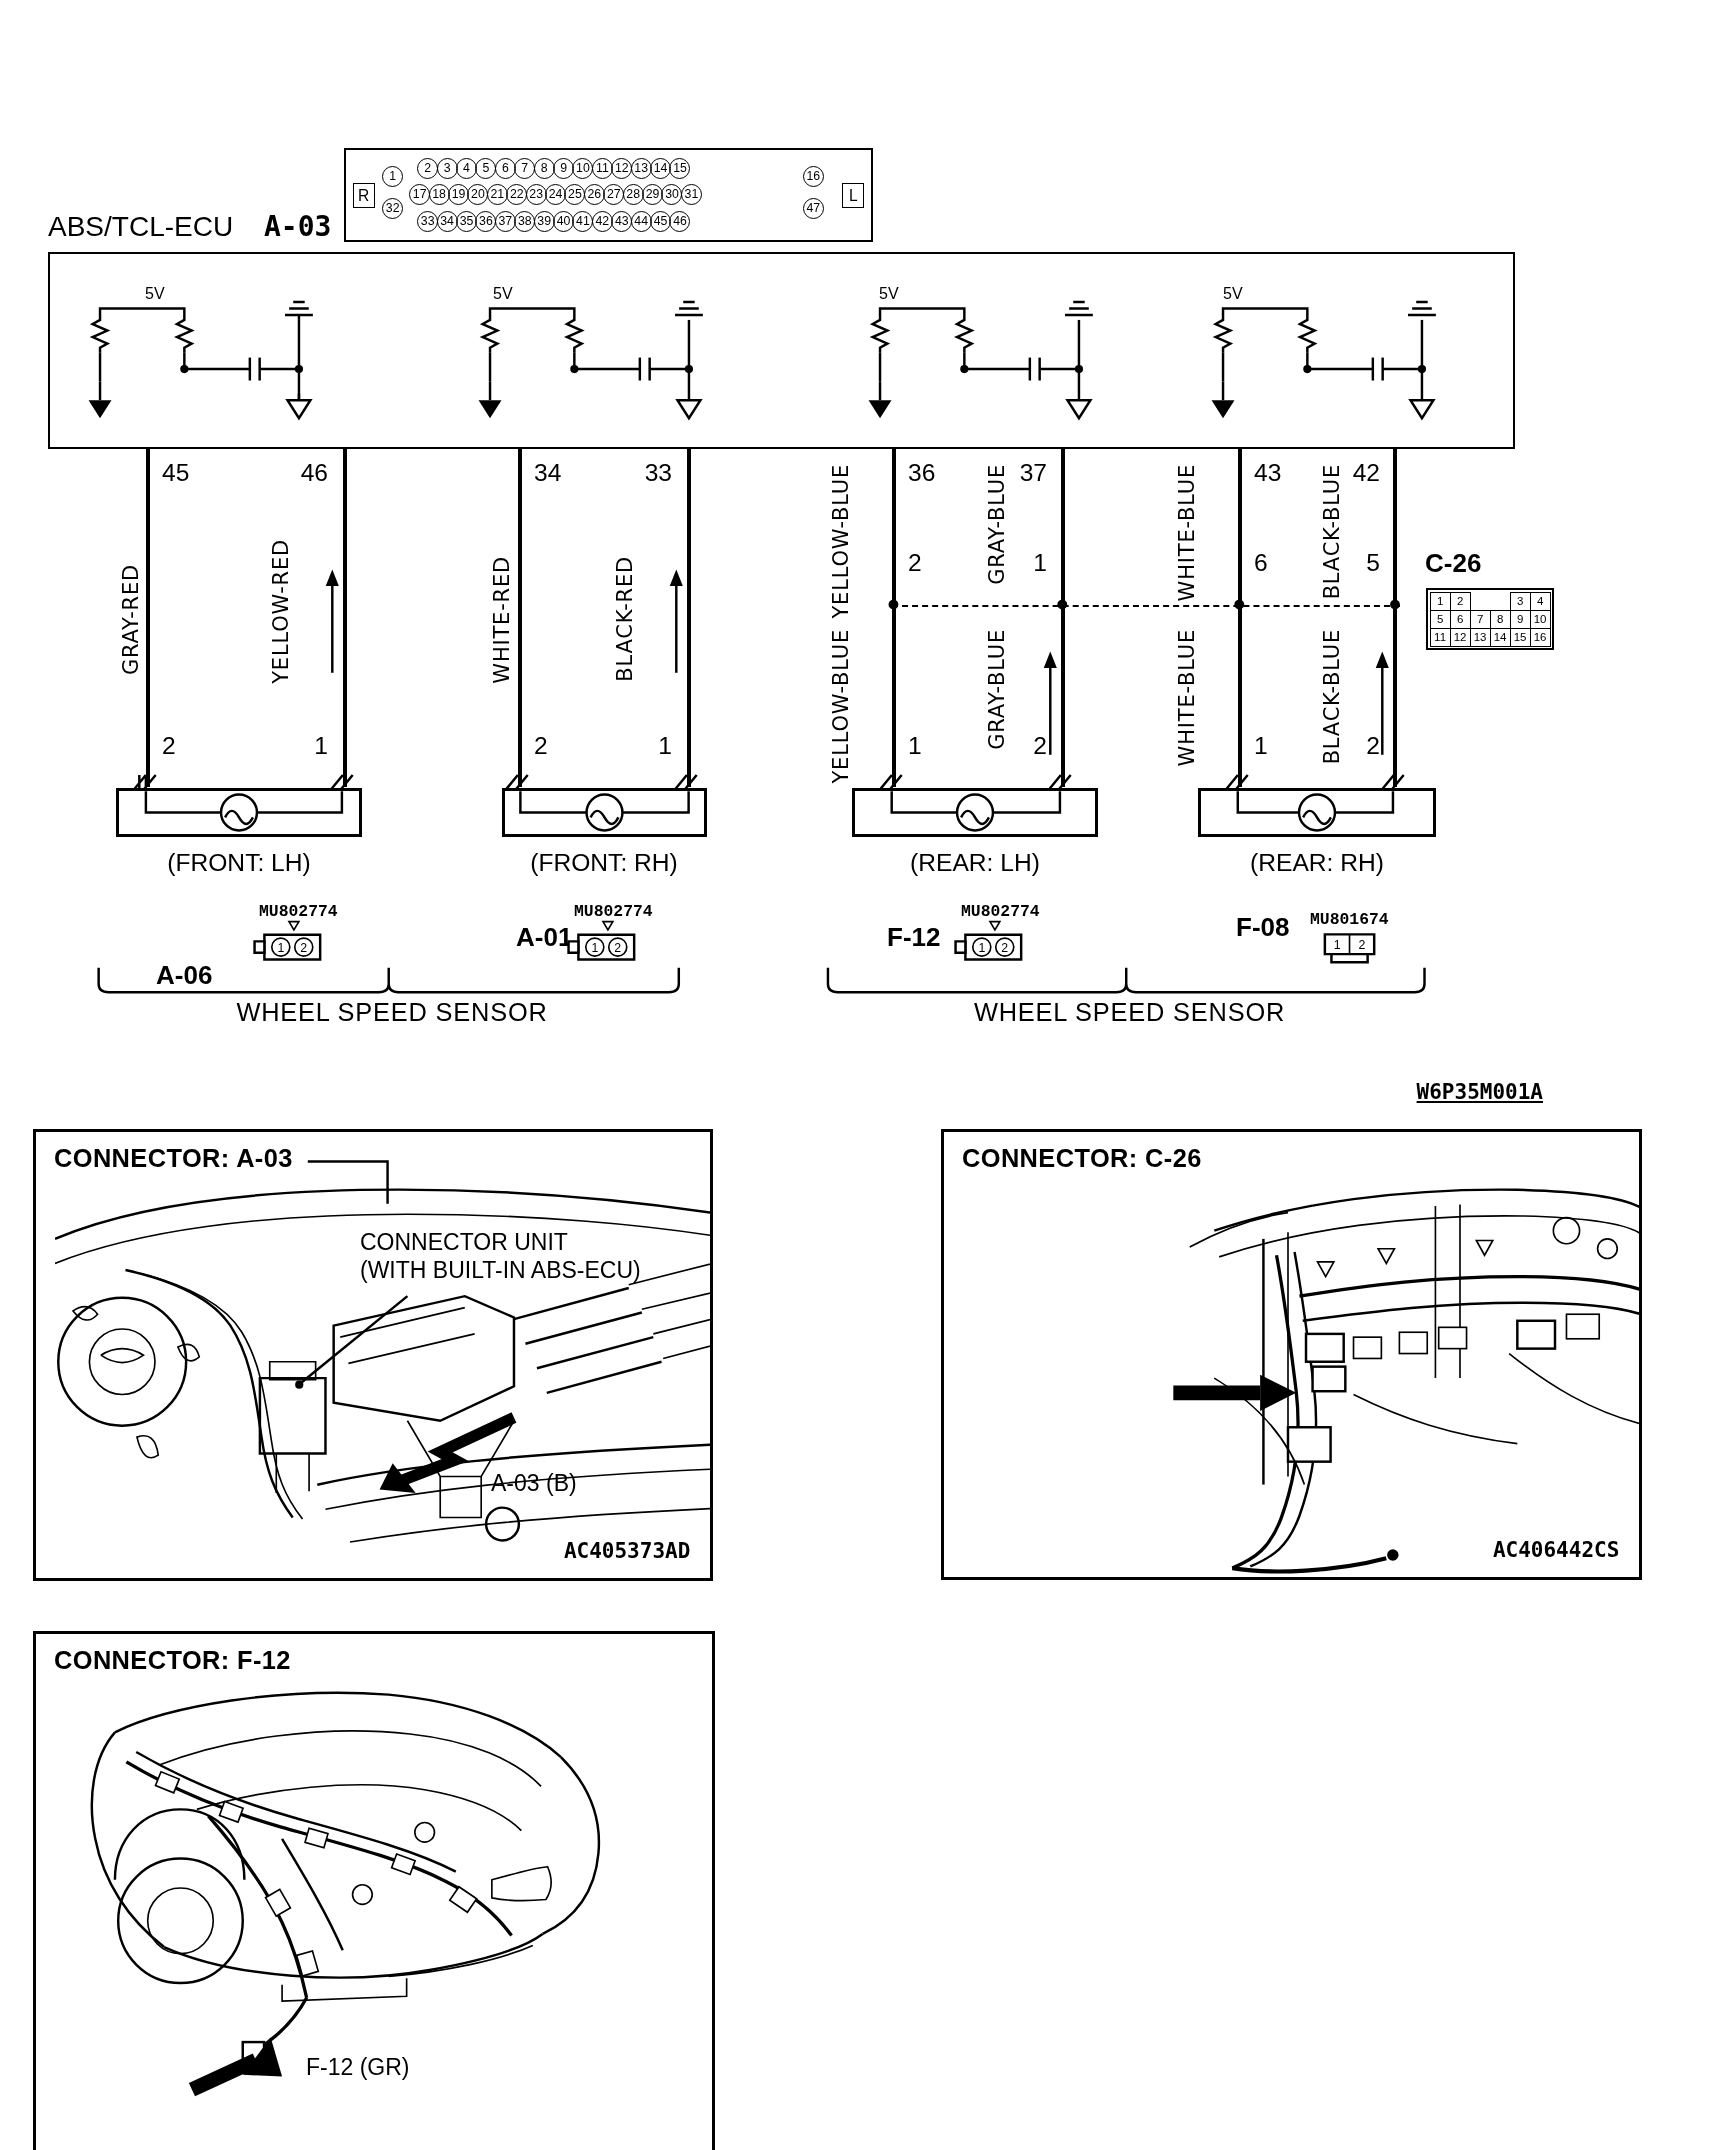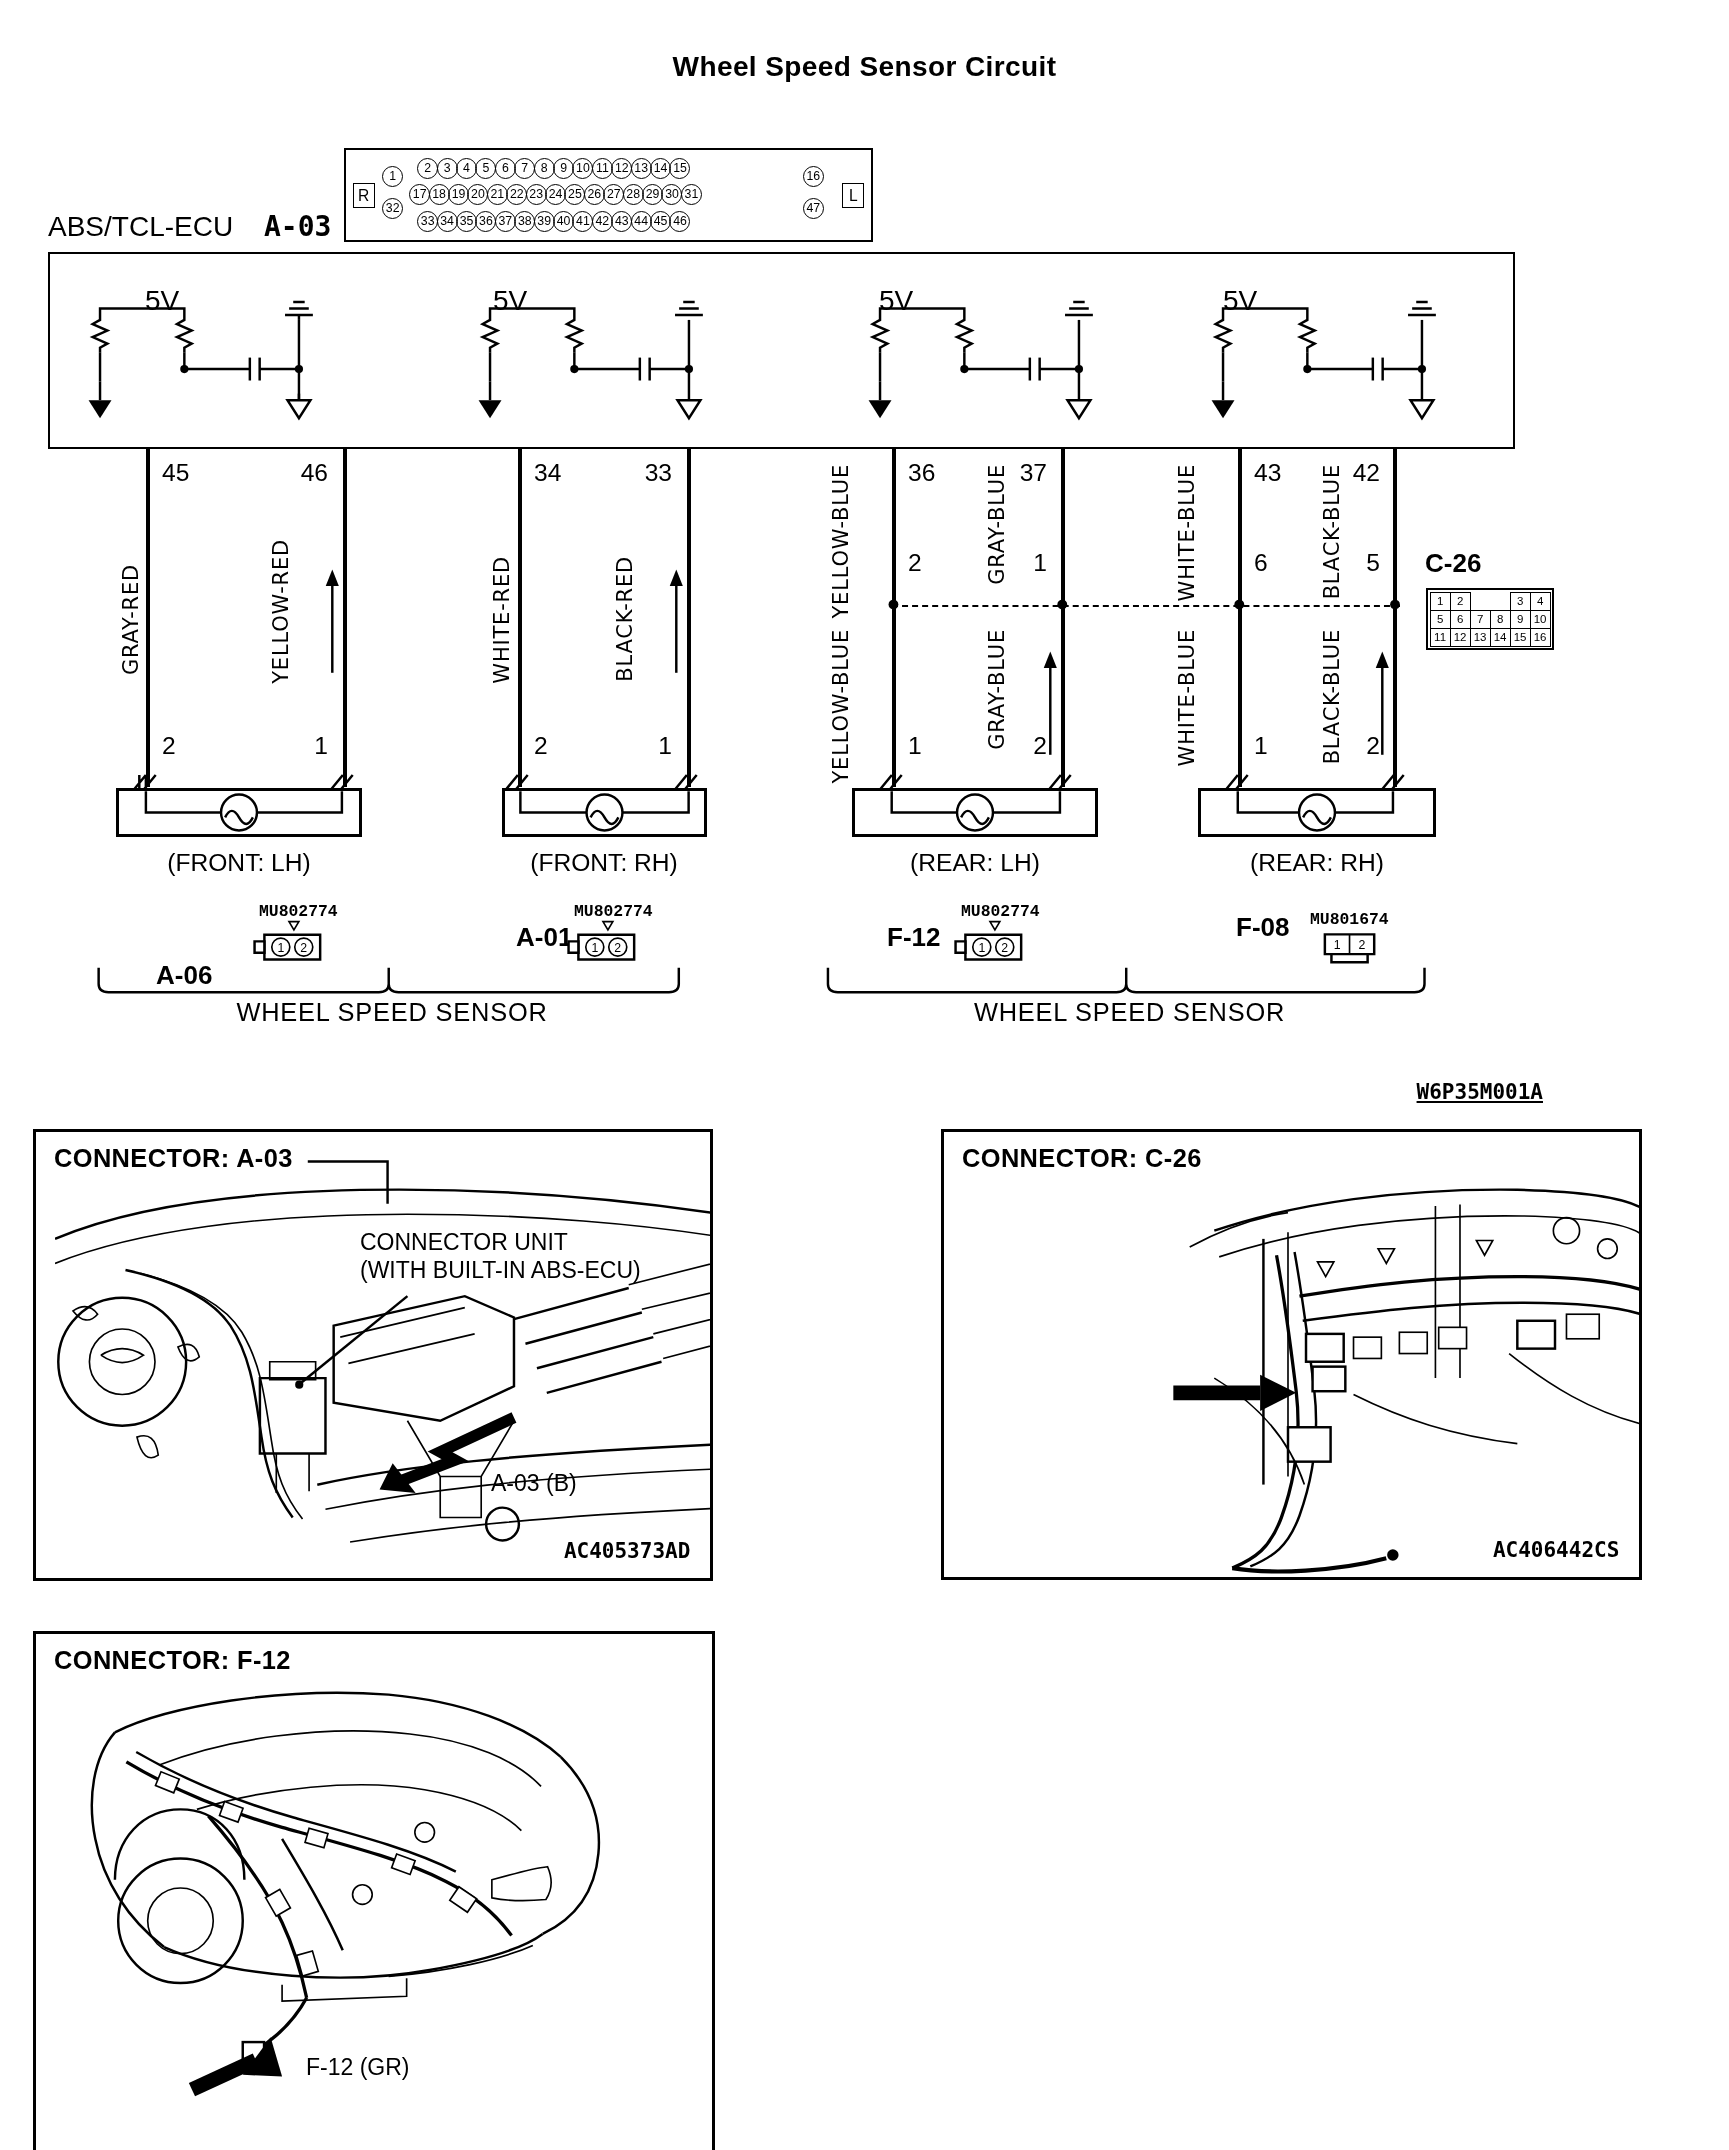--- a/index.html
+++ b/index.html
@@ -90,21 +90,21 @@
     position: absolute;
     left: 48px;
     top: 252px;
     width: 1467px;
     height: 197px;
     border: 2.5px solid #000;
     box-sizing: border-box;
   }
   .v5 {
     position: absolute;
-    font-size: 28px;
+    font-size: 16px;
   }
   
   .vline {
     position: absolute;
     width: 4.1px;
     background: #000;
   }
   .dash-h {
     position: absolute;
     height: 0;
@@ -209,21 +209,20 @@
     font-family: "Liberation Sans", sans-serif;
   }
   .c26map td.blank { border: none; }
   svg { display: block; }
 </style>
 </head>
 <body>
 
 <div class="page">
 
-  <div class="title">Wheel Speed Sensor Circuit</div>
 
   <div class="ecu-label">ABS/TCL-ECU</div>
   <div class="ecu-code">A-03</div>
 
   <div class="pinblock">
     <div class="pin-r" style="left:6.6px; top:33px;">R</div>
     <div style="position:absolute; left:37px; top:16.4px;">
       <span class="circ">1</span>
     </div>
     <div style="position:absolute; left:37px; top:48px;">

